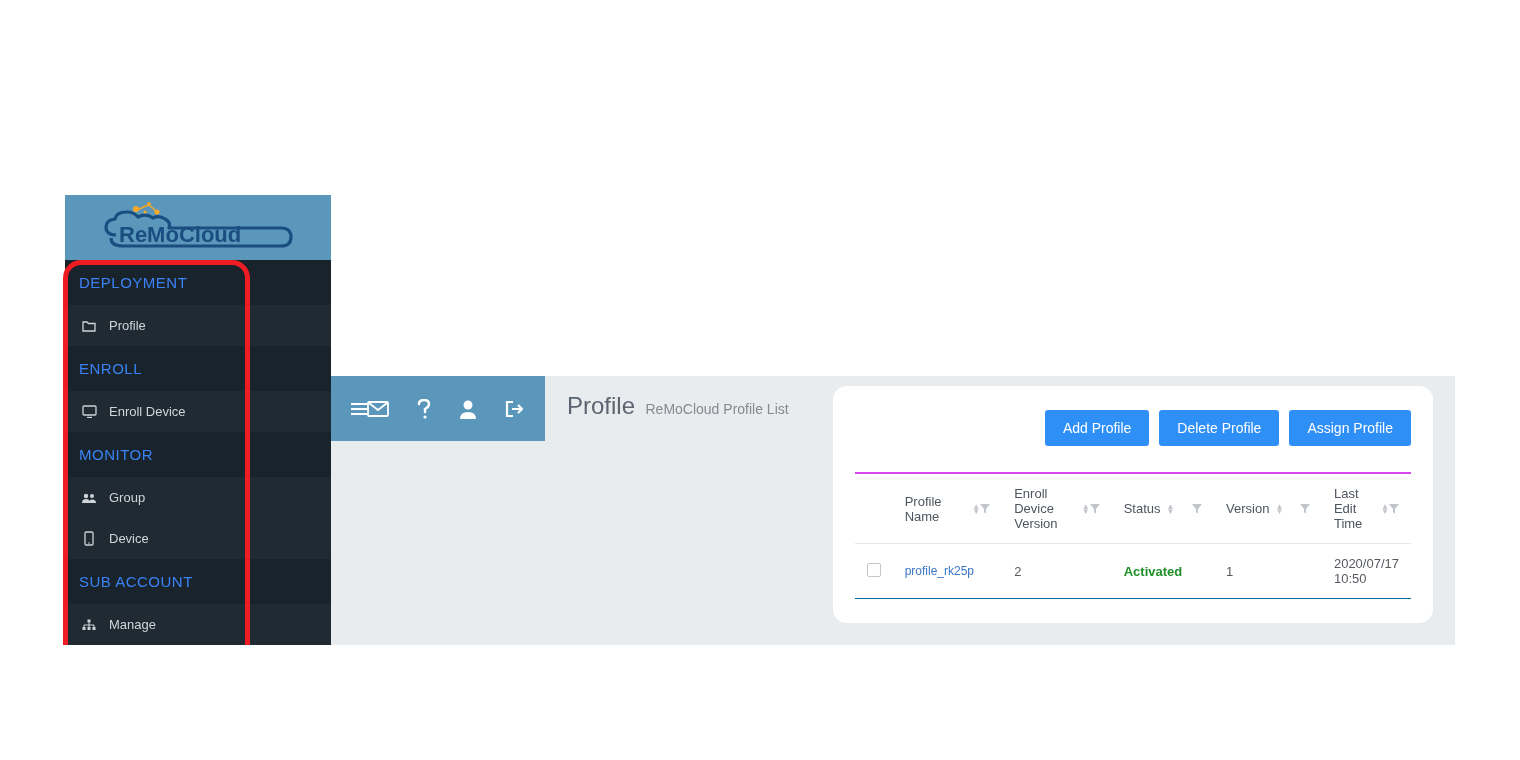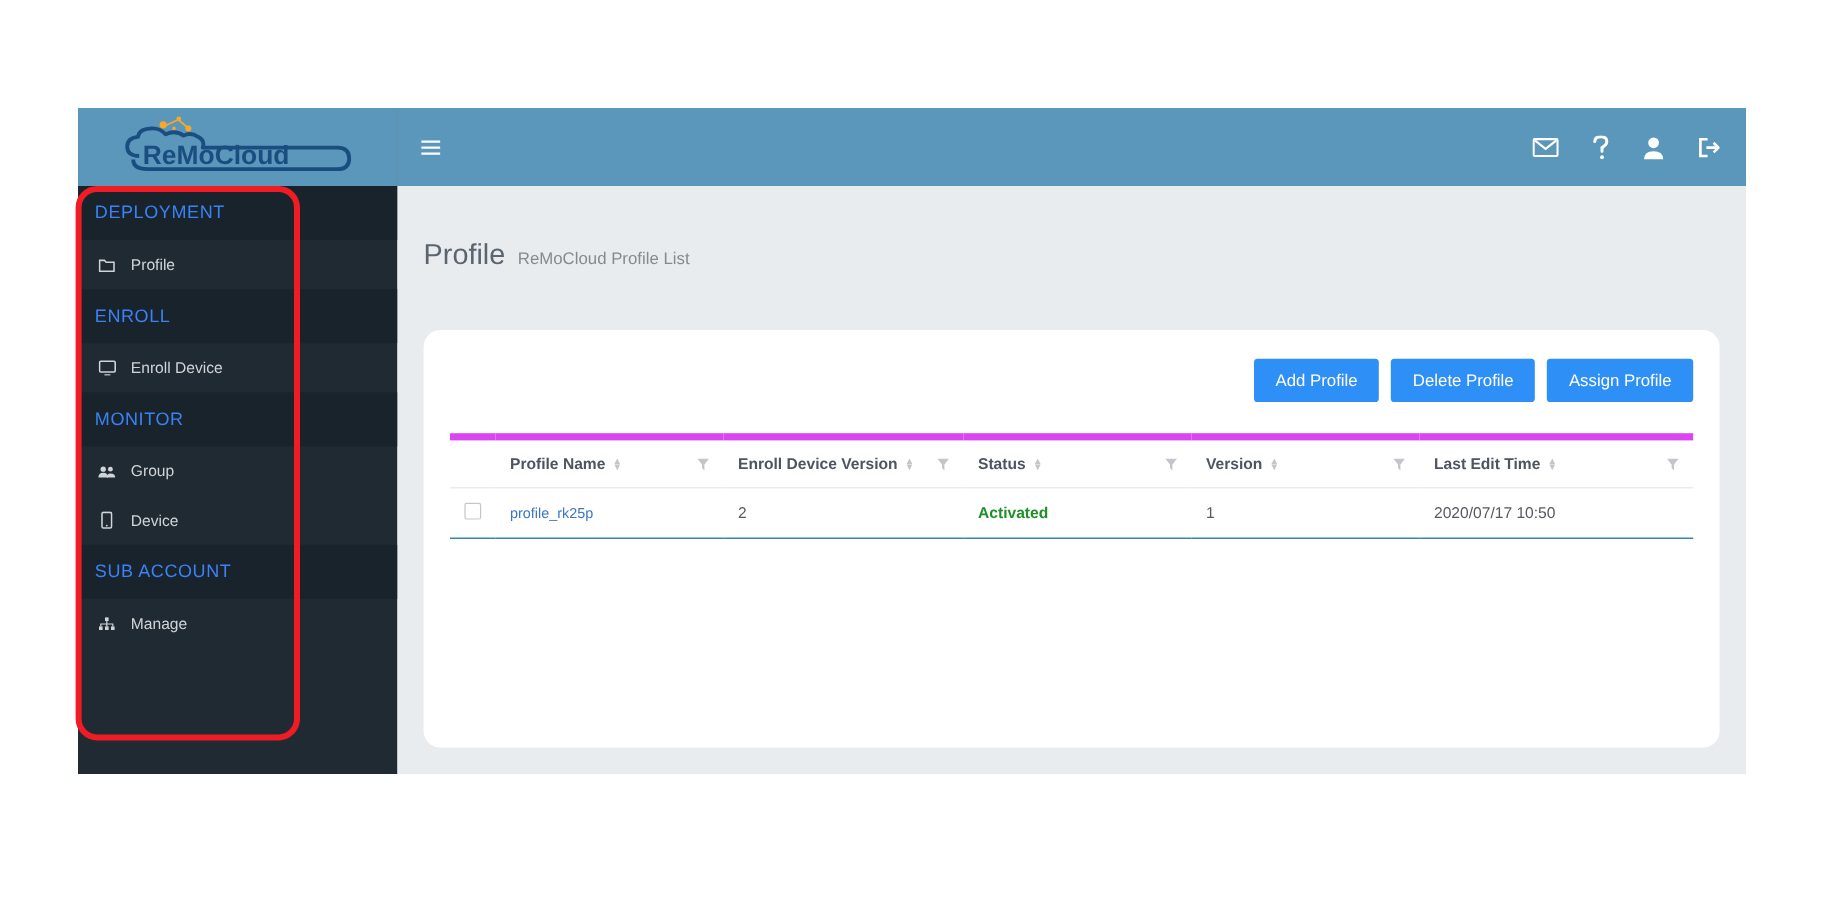--- a/index.html
+++ b/index.html
@@ -1,39 +1,39 @@
 <!DOCTYPE html>
 <html><head>
 <meta charset="utf-8">
 <style>
 * { margin: 0; padding: 0; box-sizing: border-box; font-family: Arial, Helvetica, sans-serif; }
 body { background: #fff; }
-.app-wrap { margin: 90px 65px 0 65px; display: flex; height: 555px; position: relative; }
+.app-wrap { margin: 90px 65px 0 65px; display: flex; height: 555px; position: relative; align-items: flex-end; }
 .sidebar { width: 266px; background: #1f2a33; color: #dcdcdc; position: relative; display: flex; flex-direction: column; }
 .logo-area { background: #5a97bb; height: 65px; display: flex; align-items: center; justify-content: center; }
 .logo-box { position: relative; }
 .logo-box svg { display: block; }
 .nav { flex: 1; }
 .nav .section-title { font-size: 15px; color: #3b82f6; font-weight: 400; padding: 14px 14px 14px 14px; background: #19232b; letter-spacing: 0.5px; }
 .nav .nav-item { display: flex; align-items: center; gap: 12px; padding: 13px 16px; font-size: 13px; color: #d0d4d8; cursor: pointer; }
 .nav .nav-item .icon { width: 16px; display: flex; justify-content: center; }
 .highlight-box { position: absolute; border: 5px solid #ef1c24; border-radius: 18px; top: 65px; left: -2px; width: 187px; height: 462px; pointer-events: none; }
-.main { flex: 1; background: #e9ecef; display: flex; flex-direction: column; gap: 28px; }
+.main { flex: 1; background: #e9ecef; display: flex; flex-direction: row; }
 .topbar { background: #5a97bb; height: 65px; display: flex; align-items: center; justify-content: space-between; padding: 0 20px; color: #fff; }
 .topbar .left { display: flex; align-items: center; }
 .topbar .right { display: flex; align-items: center; gap: 28px; }
 .topbar .right .tb-icon { cursor: pointer; }
 .page-head { padding: 16px 22px 10px 22px; }
 .page-head .title { font-size: 24px; color: #5a6570; font-weight: 400; display: inline-block; margin-right: 6px; }
 .page-head .subtitle { font-size: 14px; color: #868a8f; }
 .panel { background: #fff; margin: 10px 22px 22px 22px; border-radius: 14px; padding: 24px 22px; flex: 1; }
 .action-row { display: flex; justify-content: flex-end; gap: 10px; margin-bottom: 26px; }
 .btn { background: #2e8ff7; color: #fff; border: none; padding: 10px 18px; font-size: 14px; border-radius: 3px; cursor: pointer; }
 table.data { width: 100%; border-collapse: collapse; font-size: 13px; }
-table.data th { text-align: left; padding: 12px 12px; color: #4d5560; font-weight: 700; border-bottom: 1px solid #e5e8eb; border-top: 6px solid #d946ef; background: #fff; }
+table.data th { text-align: left; padding: 12px 12px; color: #4d5560; font-weight: 400; border-bottom: 1px solid #e5e8eb; border-top: 2px solid #d946ef; background: #fff; }
 table.data th .th-inner { display: flex; align-items: center; justify-content: space-between; }
 table.data th .sort-col { display: flex; align-items: center; gap: 4px; }
 table.data td { padding: 12px 12px; border-bottom: 1px solid #0369a1; color: #565a5f; }
 table.data td.link { color: #3a76c4; cursor: pointer; font-size: 12px; }
 table.data td.link.num { color: #3a76c4; }
 table.data td.status { color: #1f8f28; font-weight: 600; }
 .cb { width: 14px; height: 14px; border: 1px solid #c3c7cc; border-radius: 2px; display: inline-block; cursor: pointer; }
 .sort-icons { display: inline-flex; flex-direction: column; line-height: 5px; color: #c2c6cb; font-size: 8px; margin-left: 2px; }
 .filter-icon { color: #c2c6cb; cursor: pointer; }
 svg { display: block; }

